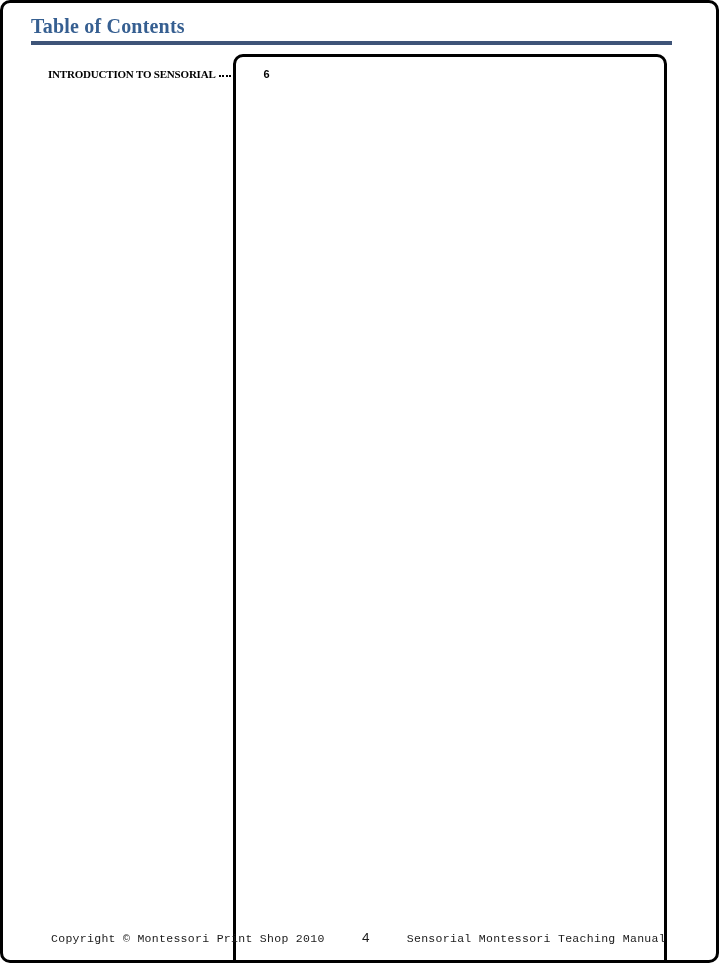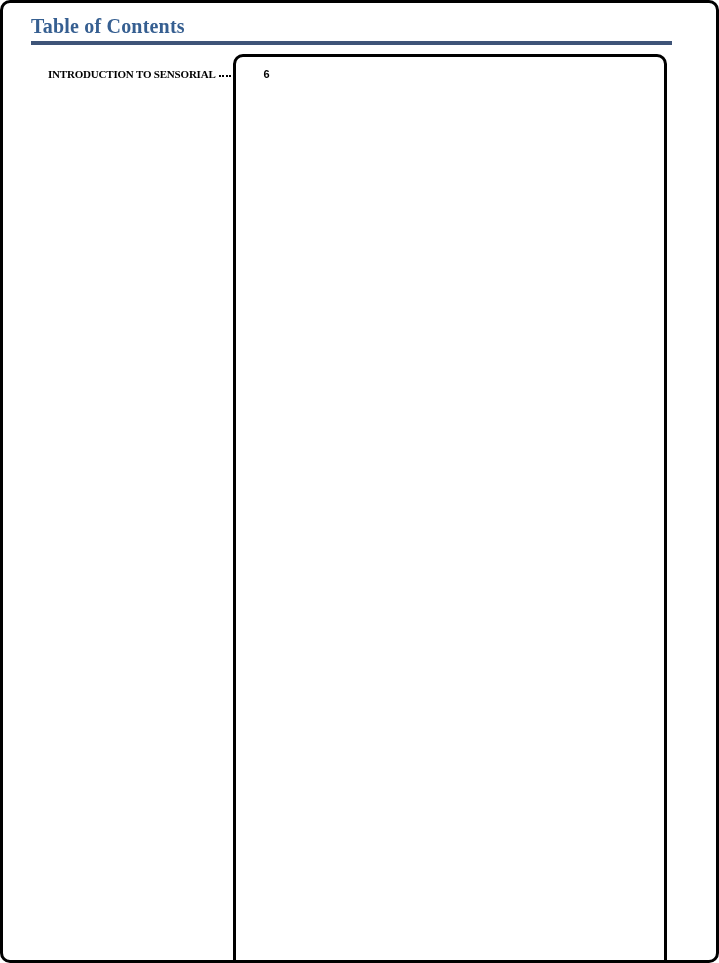--- a/index.html
+++ b/index.html
@@ -80,13 +80,18 @@
   <div class="title-rule" style="background: rgb(62, 84, 120);"></div>
 
   <div id="toc" class="toc">
       <div class="row row-h1">
         <span class="label">INTRODUCTION TO SENSORIAL</span>
         <span class="leader"></span>
         <span class="page">6</span>
       </div>
     </div>
 
+  <div class="footer">
+    <span>Copyright © Montessori Print Shop 2010</span>
+    <span class="fpage">4</span>
+    <span>Sensorial Montessori Teaching Manual</span>
+  </div>
 </div>
 
 </body></html>

